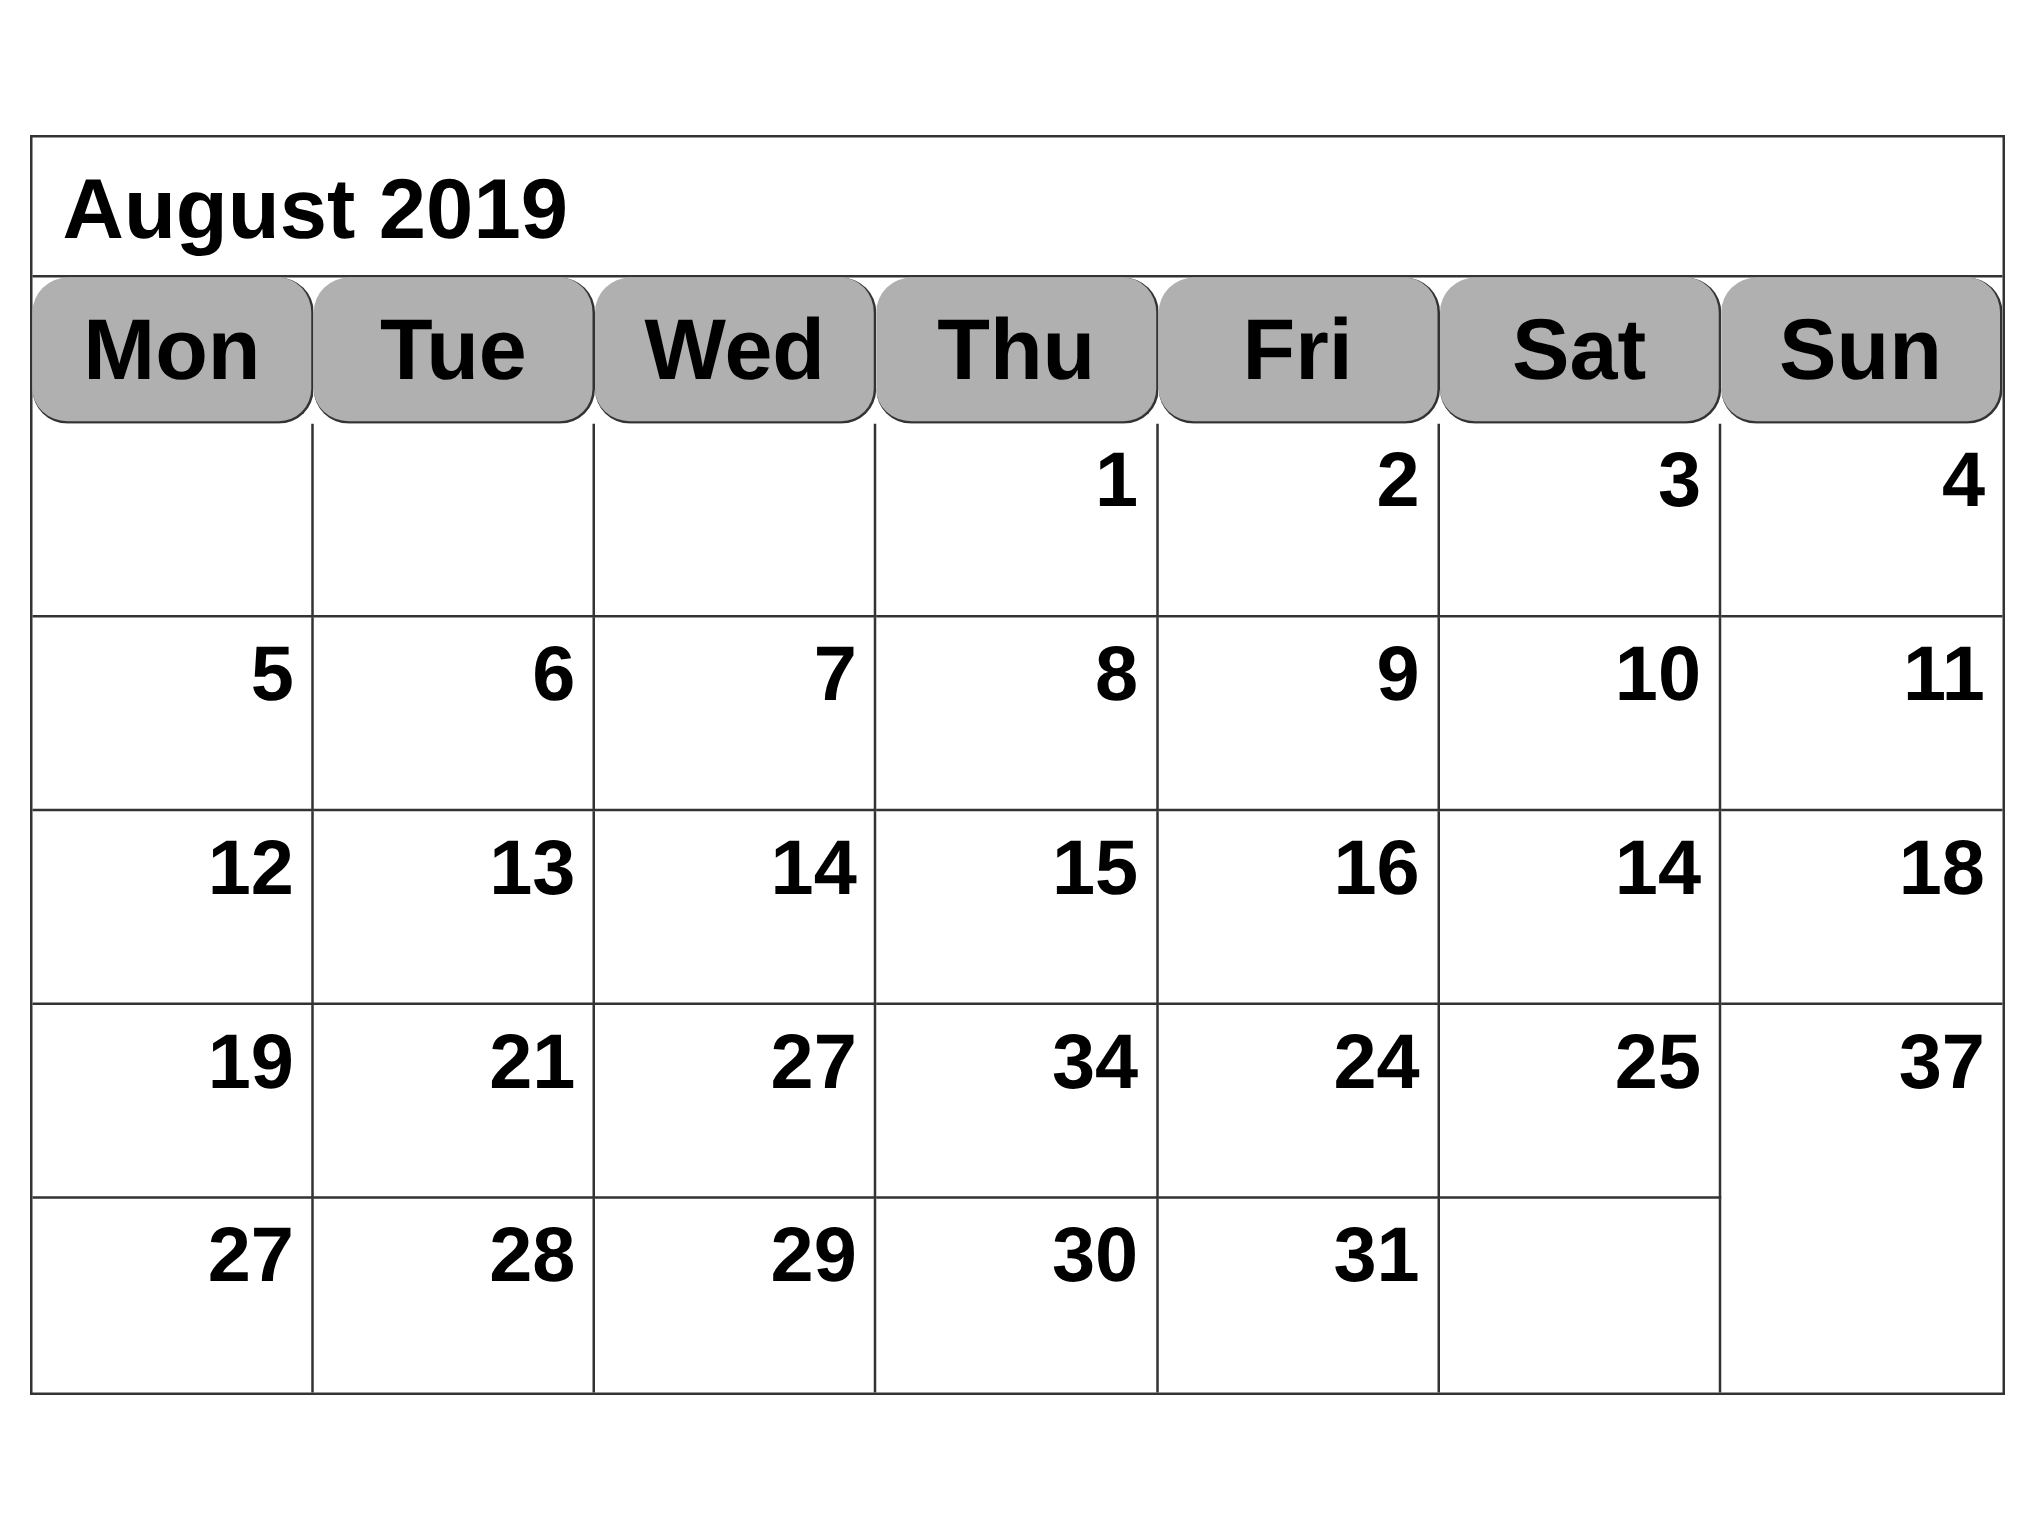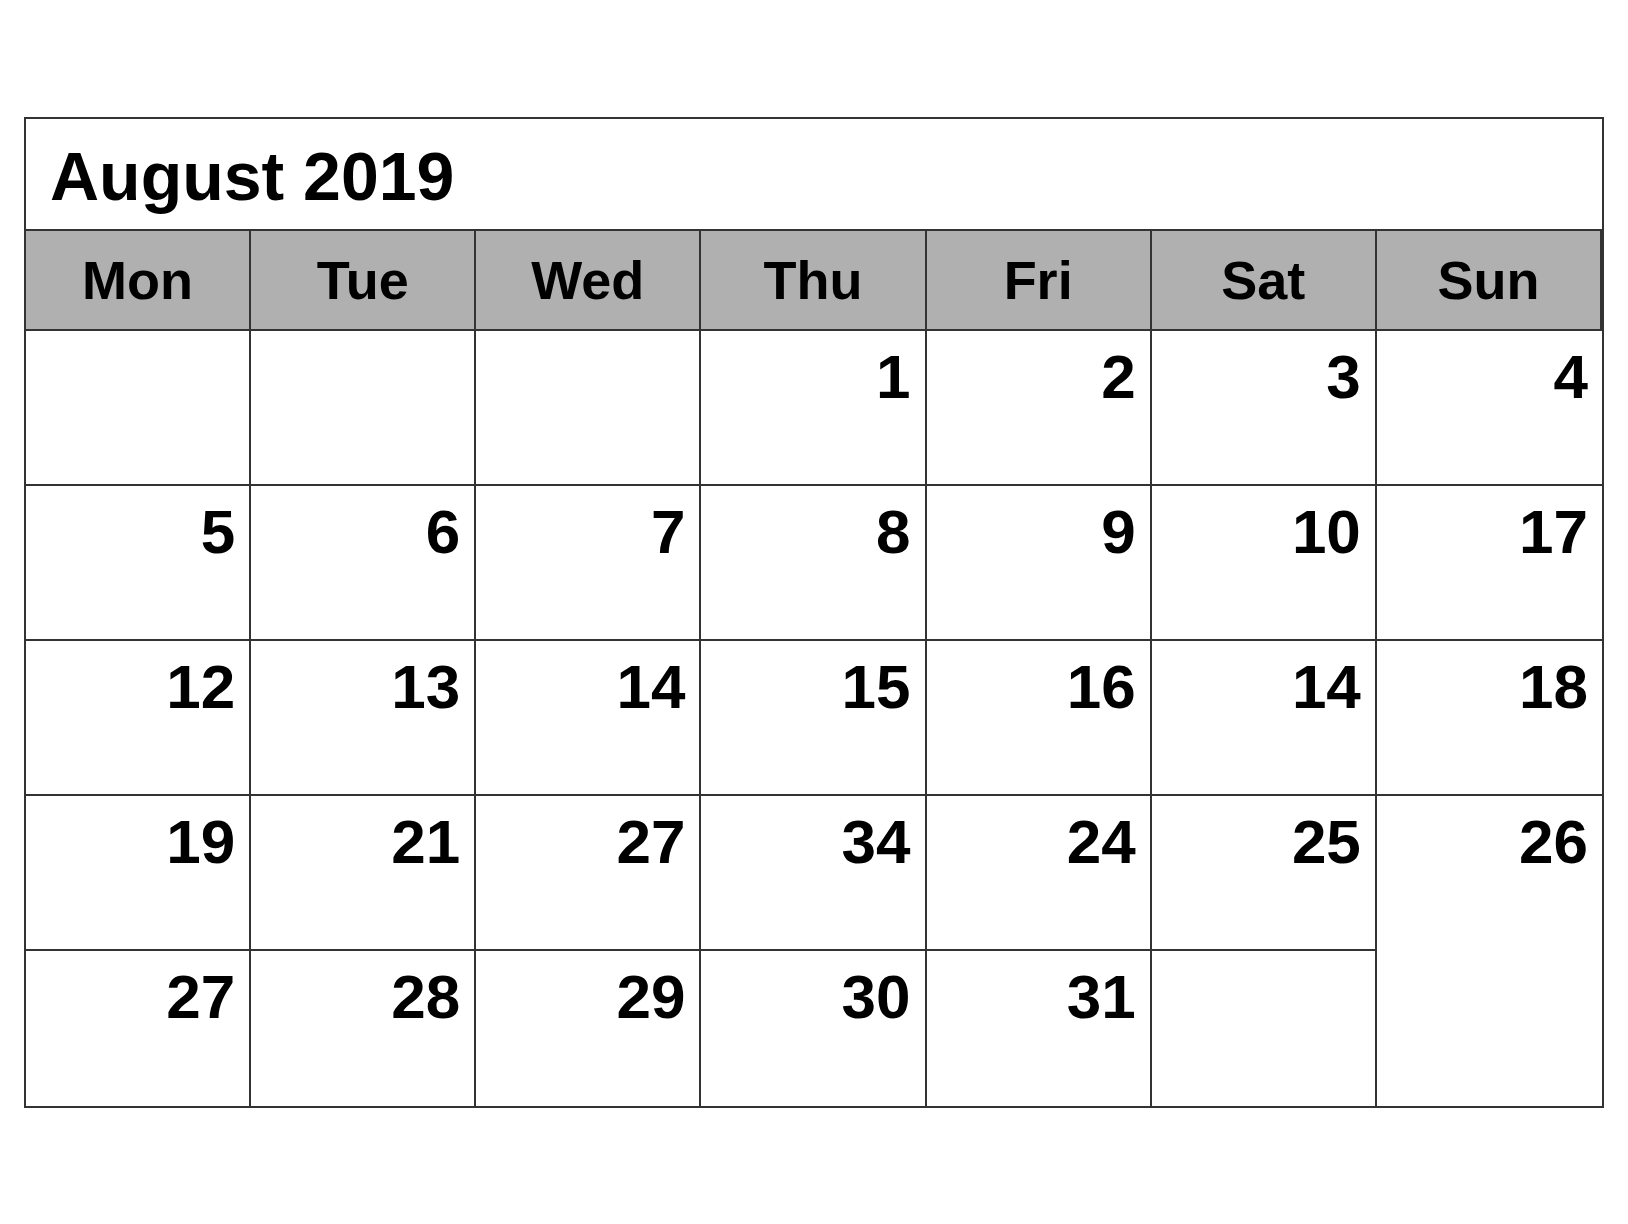--- a/index.html
+++ b/index.html
@@ -35,26 +35,27 @@
     .calendar-grid {
       display: grid;
       grid-template-columns: repeat(7, 1fr);
       border-collapse: collapse;
     }
 
     .day-header {
       background: #b0b0b0;
       text-align: center;
       padding: 18px 8px;
-      font-size: 54px;
+      font-size: 69px;
       font-weight: 900;
       color: #000;
       border-right: 2px solid #333;
       border-bottom: 2px solid #333;
       font-family: Arial Black, Arial, sans-serif;
+      border-radius: 28px;
     }
 
     .day-header:first-child {
       border-left: none;
     }
 
     .day-header:last-child {
       border-right: none;
     }
 
@@ -106,38 +107,38 @@
     <div class="day-cell">2</div>
     <div class="day-cell">3</div>
     <div class="day-cell">4</div>
 
     <div class="day-cell">5</div>
     <div class="day-cell">6</div>
     <div class="day-cell">7</div>
     <div class="day-cell">8</div>
     <div class="day-cell">9</div>
     <div class="day-cell">10</div>
-    <div class="day-cell">17</div>
+    <div class="day-cell">11</div>
 
     <div class="day-cell">12</div>
     <div class="day-cell">13</div>
     <div class="day-cell">14</div>
     <div class="day-cell">15</div>
     <div class="day-cell">16</div>
     <div class="day-cell">14</div>
     <div class="day-cell">18</div>
 
     <div class="day-cell">19</div>
     <div class="day-cell">21</div>
     <div class="day-cell">27</div>
     <div class="day-cell">34</div>
     <div class="day-cell">24</div>
     <div class="day-cell">25</div>
 
-    <div class="day-cell" style="border-bottom:none;">26</div>
+    <div class="day-cell" style="border-bottom:none;">37</div>
     <div class="day-cell" style="border-bottom:none;">27</div>
     <div class="day-cell" style="border-bottom:none;">28</div>
     <div class="day-cell" style="border-bottom:none;">29</div>
     <div class="day-cell" style="border-bottom:none;">30</div>
     <div class="day-cell" style="border-bottom:none;">31</div>
     <div class="day-cell empty" style="border-bottom:none;"></div>
   </div>
 </div>
 
 </body></html>

